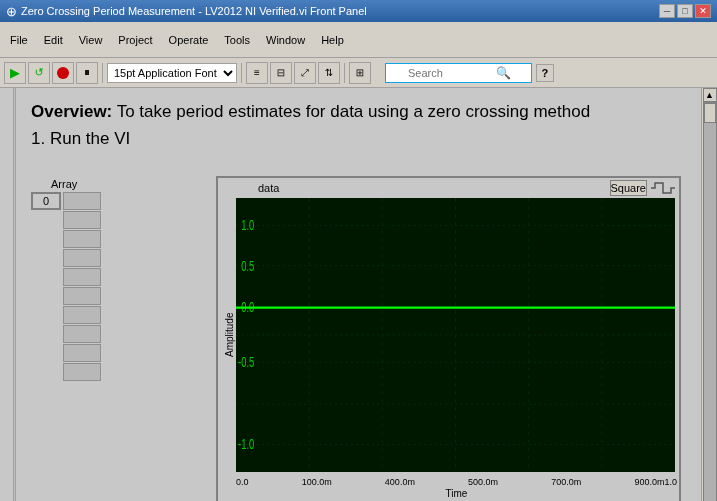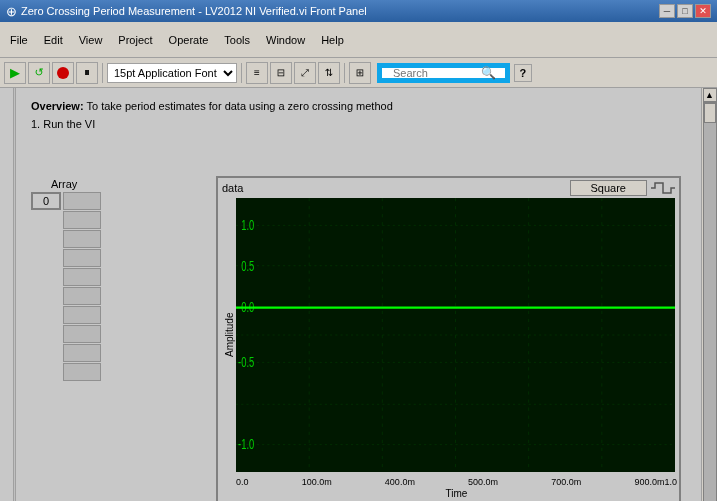--- a/index.html
+++ b/index.html
@@ -95,24 +95,24 @@
       font-size: 11px;
       background: white;
       border: 1px solid #a0a0a0;
       padding: 0 2px;
       width: 130px;
     }
     #search-box {
       display: flex;
       align-items: center;
       background: white;
-      border: 5px solid #0ea5e9;
+      border: 1px solid #0ea5e9;
       height: 20px;
-      padding: 0 9px;
-      margin-left: 4px;
+      padding: 0 20px;
+      margin-left: 12px;
     }
     #search-input {
       border: none;
       outline: none;
       font-size: 11px;
       width: 90px;
       background: transparent;
     }
     .search-icon-span { font-size: 12px; color: #555; cursor: pointer; }
     .help-btn {
@@ -140,21 +140,21 @@
     #content {
       flex: 1;
       background: #c8c8c8;
       padding: 10px 15px;
       overflow: hidden;
       position: relative;
     }
 
     
     #description {
-      font-size: 11px;
+      font-size: 17px;
       line-height: 1.6;
       color: #000;
       margin-bottom: 15px;
     }
     #description .label { font-weight: bold; }
 
     
     #array-widget {
       position: absolute;
       top: 90px;
@@ -213,31 +213,31 @@
       border: 2px solid #808080;
       background: #c8c8c8;
     }
     .chart-header {
       display: flex;
       align-items: center;
       justify-content: space-between;
       padding: 2px 4px;
       font-size: 11px;
     }
-    .chart-title { font-size: 11px; color: #000; }
+    .chart-title { font-size: 11px; color: #000; margin-left: 36px; }
     .square-btn {
       display: flex;
       align-items: center;
       gap: 4px;
     }
     .square-label {
       font-size: 11px;
       background: #d4d0c8;
       border: 1px solid #808080;
-      padding: 1px 20px;
+      padding: 1px 0;
     }
     .wave-icon {
       width: 24px;
       height: 14px;
     }
 
     
     #graph-canvas {
       margin: 0 4px 4px 4px;
       background: #001000;

